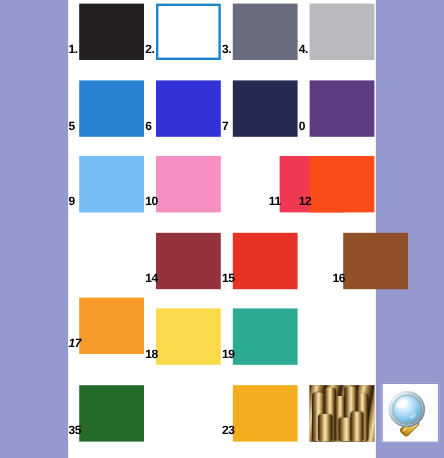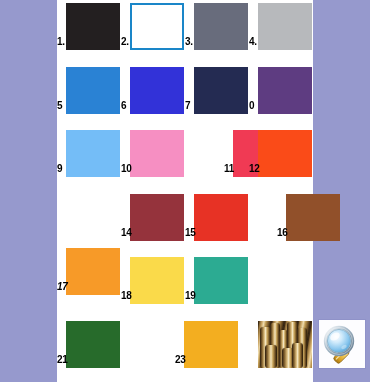--- a/index.html
+++ b/index.html
@@ -186,23 +186,23 @@
       <div class="swatch-cell" style="left: 64px; top: 254px;">
         <div class="swatch-chip" style="background: rgb(250, 218, 74);"></div>
         <div class="swatch-label">18</div>
       </div>
       <div class="swatch-cell" style="left: 128px; top: 254px;">
         <div class="swatch-chip" style="background: rgb(44, 171, 146);"></div>
         <div class="swatch-label">19</div>
       </div>
       <div class="swatch-cell" style="left: 0px; top: 317.5px;">
         <div class="swatch-chip" style="background: rgb(39, 107, 43);"></div>
-        <div class="swatch-label">21</div>
-      </div>
-      <div class="swatch-cell" style="left: 118px; top: 317.5px;">
+        <div class="swatch-label">35</div>
+      </div>
+      <div class="swatch-cell" style="left: 128px; top: 317.5px;">
         <div class="swatch-chip" style="background: rgb(243, 174, 32);"></div>
         <div class="swatch-label">23</div>
       </div>
       <div class="swatch-cell" style="left: 192px; top: 317.5px;">
         <div class="swatch-chip texture">
           <div class="rod" style="left: 2px; top: 6px; width: 11px; height: 41px;"></div>
           <div class="rod" style="left: 12px; top: 2px; width: 10px; height: 45px;"></div>
           <div class="rod" style="left: 21px; top: 9px; width: 9px; height: 38px;"></div>
           <div class="rod" style="left: 29px; top: 1px; width: 11px; height: 46px;"></div>
           <div class="rod" style="left: 39px; top: 7px; width: 10px; height: 40px;"></div>

